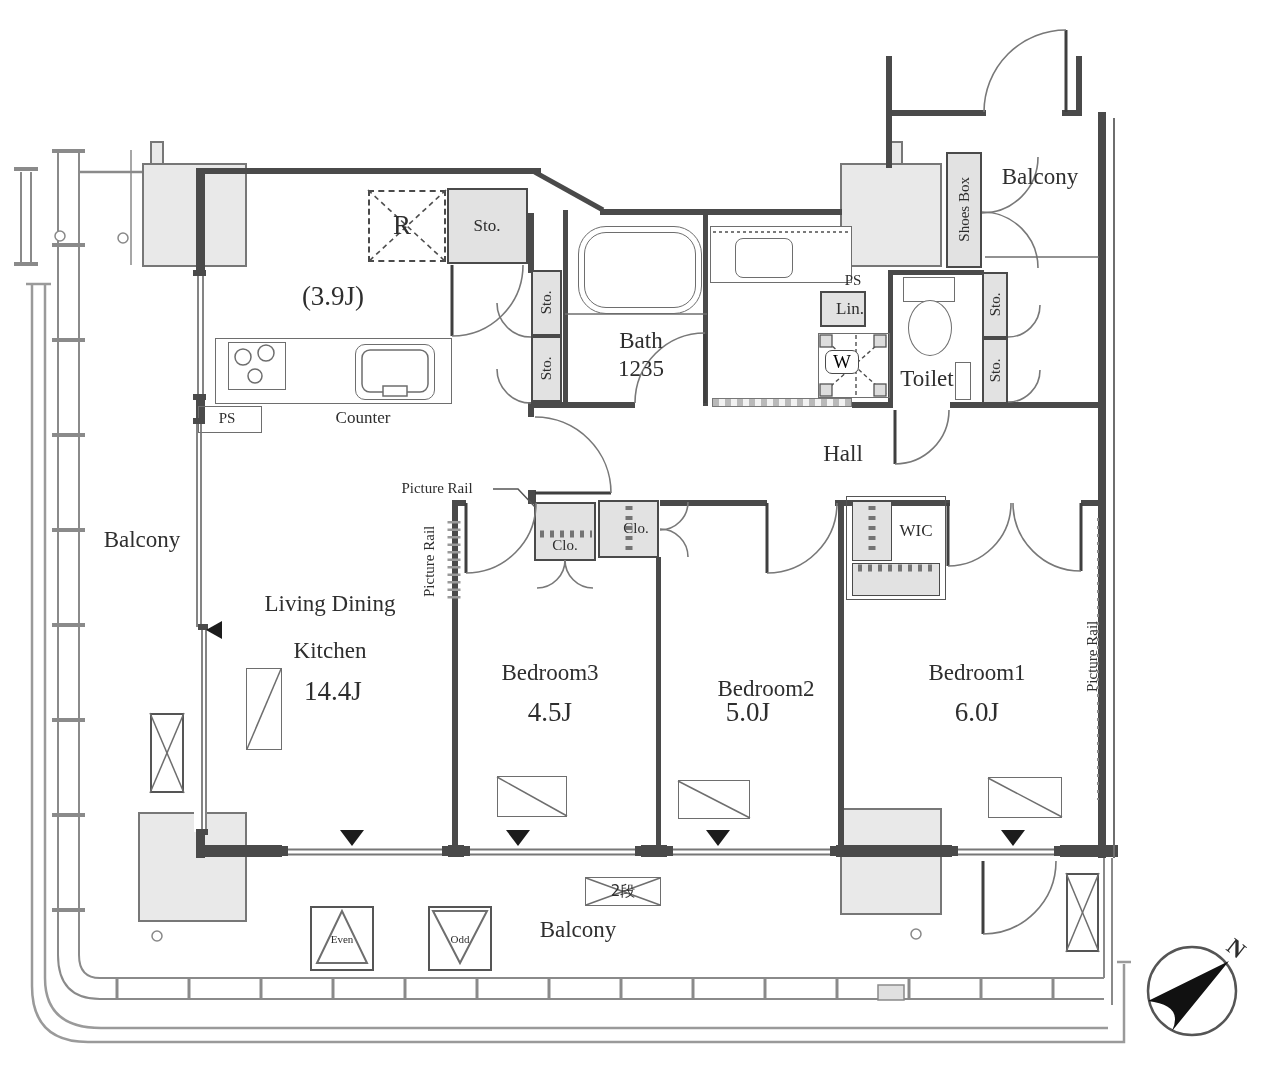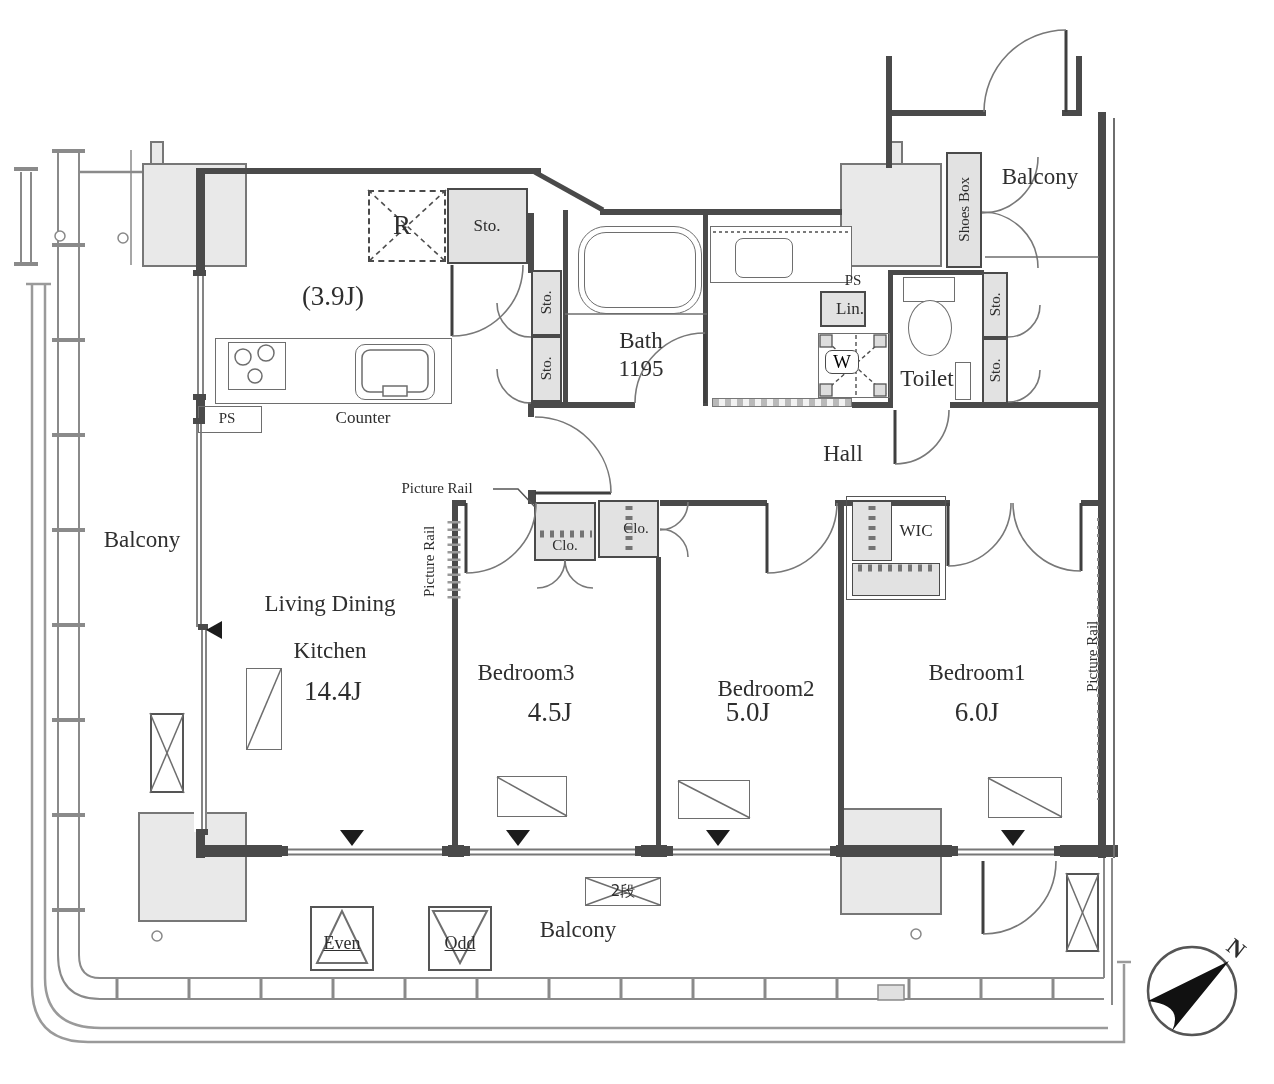--- a/index.html
+++ b/index.html
@@ -7,21 +7,21 @@
         font-family:"Liberation Serif","DejaVu Serif",serif;}
   .w{position:absolute;background:#4a4a4a;}
   .pillar{position:absolute;background:#e9e9e9;border:2px solid #777;box-sizing:border-box;}
   .sto{position:absolute;background:#e2e2e2;border:2px solid #4a4a4a;box-sizing:border-box;}
   .fx{position:absolute;background:#fff;border:1.5px solid #6e6e6e;box-sizing:border-box;}
   .fxt{position:absolute;background:transparent;border:1.5px solid #6e6e6e;box-sizing:border-box;}
   .cut{position:absolute;background:#fff;}
   .lbl{position:absolute;color:#2e2e2e;text-align:center;white-space:nowrap;line-height:1.12;}
   .v{transform:rotate(-90deg);}
   .f28{font-size:27px;} .f24{font-size:23px;}
-  .f17{font-size:17px;} .f15{font-size:15px;} .f14{font-size:18px;text-decoration:underline;}
+  .f17{font-size:17px;} .f15{font-size:15px;} .f14{font-size:11px;}
   .rbox{position:absolute;background:#fff;border:2px dashed #4a4a4a;box-sizing:border-box;}
   .slide{position:absolute;border:1px solid #777;box-sizing:border-box;
          background:repeating-linear-gradient(90deg,#b9b9b9 0 6px,#f2f2f2 6px 12px);}
   svg.overlay{position:absolute;left:0;top:0;pointer-events:none;}
   .wbadge{position:absolute;border:1.5px solid #4a4a4a;border-radius:7px;padding:0 7px;
           font-size:19px;background:#fff;}
 </style>
 </head>
 <body>
 
@@ -302,40 +302,40 @@
 
   <div class="lbl f24" style="left:980px;top:164px;width:120px;">Balcony</div>
   <div class="lbl f15 v" style="left:919px;top:201px;width:90px;">Shoes Box</div>
   <div class="lbl f15 v" style="left:950px;top:296px;width:90px;">Sto.</div>
   <div class="lbl f15 v" style="left:950px;top:362px;width:90px;">Sto.</div>
   <div class="lbl f24" style="left:892px;top:366px;width:70px;">Toilet</div>
   <div class="lbl f17" style="left:834px;top:299px;width:32px;">Lin.</div>
   <div class="lbl f15" style="left:833px;top:272px;width:40px;">PS</div>
   <div class="wbadge" style="left:825px;top:350px;">W</div>
   <div class="lbl f24" style="left:600px;top:328px;width:82px;">Bath</div>
-  <div class="lbl f24" style="left:600px;top:356px;width:82px;">1195</div>
+  <div class="lbl f24" style="left:600px;top:356px;width:82px;">1235</div>
   <div class="lbl f15 v" style="left:501px;top:294px;width:90px;">Sto.</div>
   <div class="lbl f15 v" style="left:501px;top:360px;width:90px;">Sto.</div>
   <div class="lbl f17" style="left:452px;top:216px;width:70px;">Sto.</div>
   <div class="lbl f28" style="left:382px;top:210px;width:40px;">R</div>
   <div class="lbl f28" style="left:293px;top:281px;width:80px;">(3.9J)</div>
   <div class="lbl f15" style="left:207px;top:410px;width:40px;">PS</div>
   <div class="lbl f17" style="left:323px;top:408px;width:80px;">Counter</div>
   <div class="lbl f24" style="left:817px;top:441px;width:52px;">Hall</div>
   <div class="lbl f24" style="left:96px;top:527px;width:92px;">Balcony</div>
   <div class="lbl f15" style="left:383px;top:480px;width:108px;">Picture Rail</div>
   <div class="lbl f15 v" style="left:384px;top:553px;width:90px;">Picture Rail</div>
   <div class="lbl f15 v" style="left:1047px;top:648px;width:90px;">Picture Rail</div>
   <div class="lbl f24" style="left:247px;top:591px;width:166px;">Living Dining</div>
   <div class="lbl f24" style="left:286px;top:638px;width:88px;">Kitchen</div>
   <div class="lbl f28" style="left:295px;top:676px;width:76px;">14.4J</div>
   <div class="lbl f15" style="left:543px;top:537px;width:44px;">Clo.</div>
   <div class="lbl f15" style="left:614px;top:520px;width:44px;">Clo.</div>
   <div class="lbl f17" style="left:894px;top:521px;width:44px;">WIC</div>
-  <div class="lbl f24" style="left:471px;top:660px;width:110px;">Bedroom3</div>
+  <div class="lbl f24" style="left:495px;top:660px;width:110px;">Bedroom3</div>
   <div class="lbl f28" style="left:518px;top:697px;width:64px;text-align:center;">4.5J</div>
   <div class="lbl f24" style="left:711px;top:660px;width:110px;margin-top:16px;">Bedroom2</div>
   <div class="lbl f28" style="left:716px;top:697px;width:64px;">5.0J</div>
   <div class="lbl f24" style="left:922px;top:660px;width:110px;">Bedroom1</div>
   <div class="lbl f28" style="left:945px;top:697px;width:64px;">6.0J</div>
   <div class="lbl f24" style="left:532px;top:917px;width:92px;">Balcony</div>
   <div class="lbl f14" style="left:318px;top:933px;width:48px;">Even</div>
   <div class="lbl f14" style="left:436px;top:933px;width:48px;">Odd</div>
   <div class="lbl f15" style="left:599px;top:883px;width:48px;font-family:'DejaVu Sans',sans-serif;">2段</div>
   <div class="lbl f24" style="left:1222px;top:936px;width:28px;font-weight:bold;transform:rotate(38deg);">N</div>

